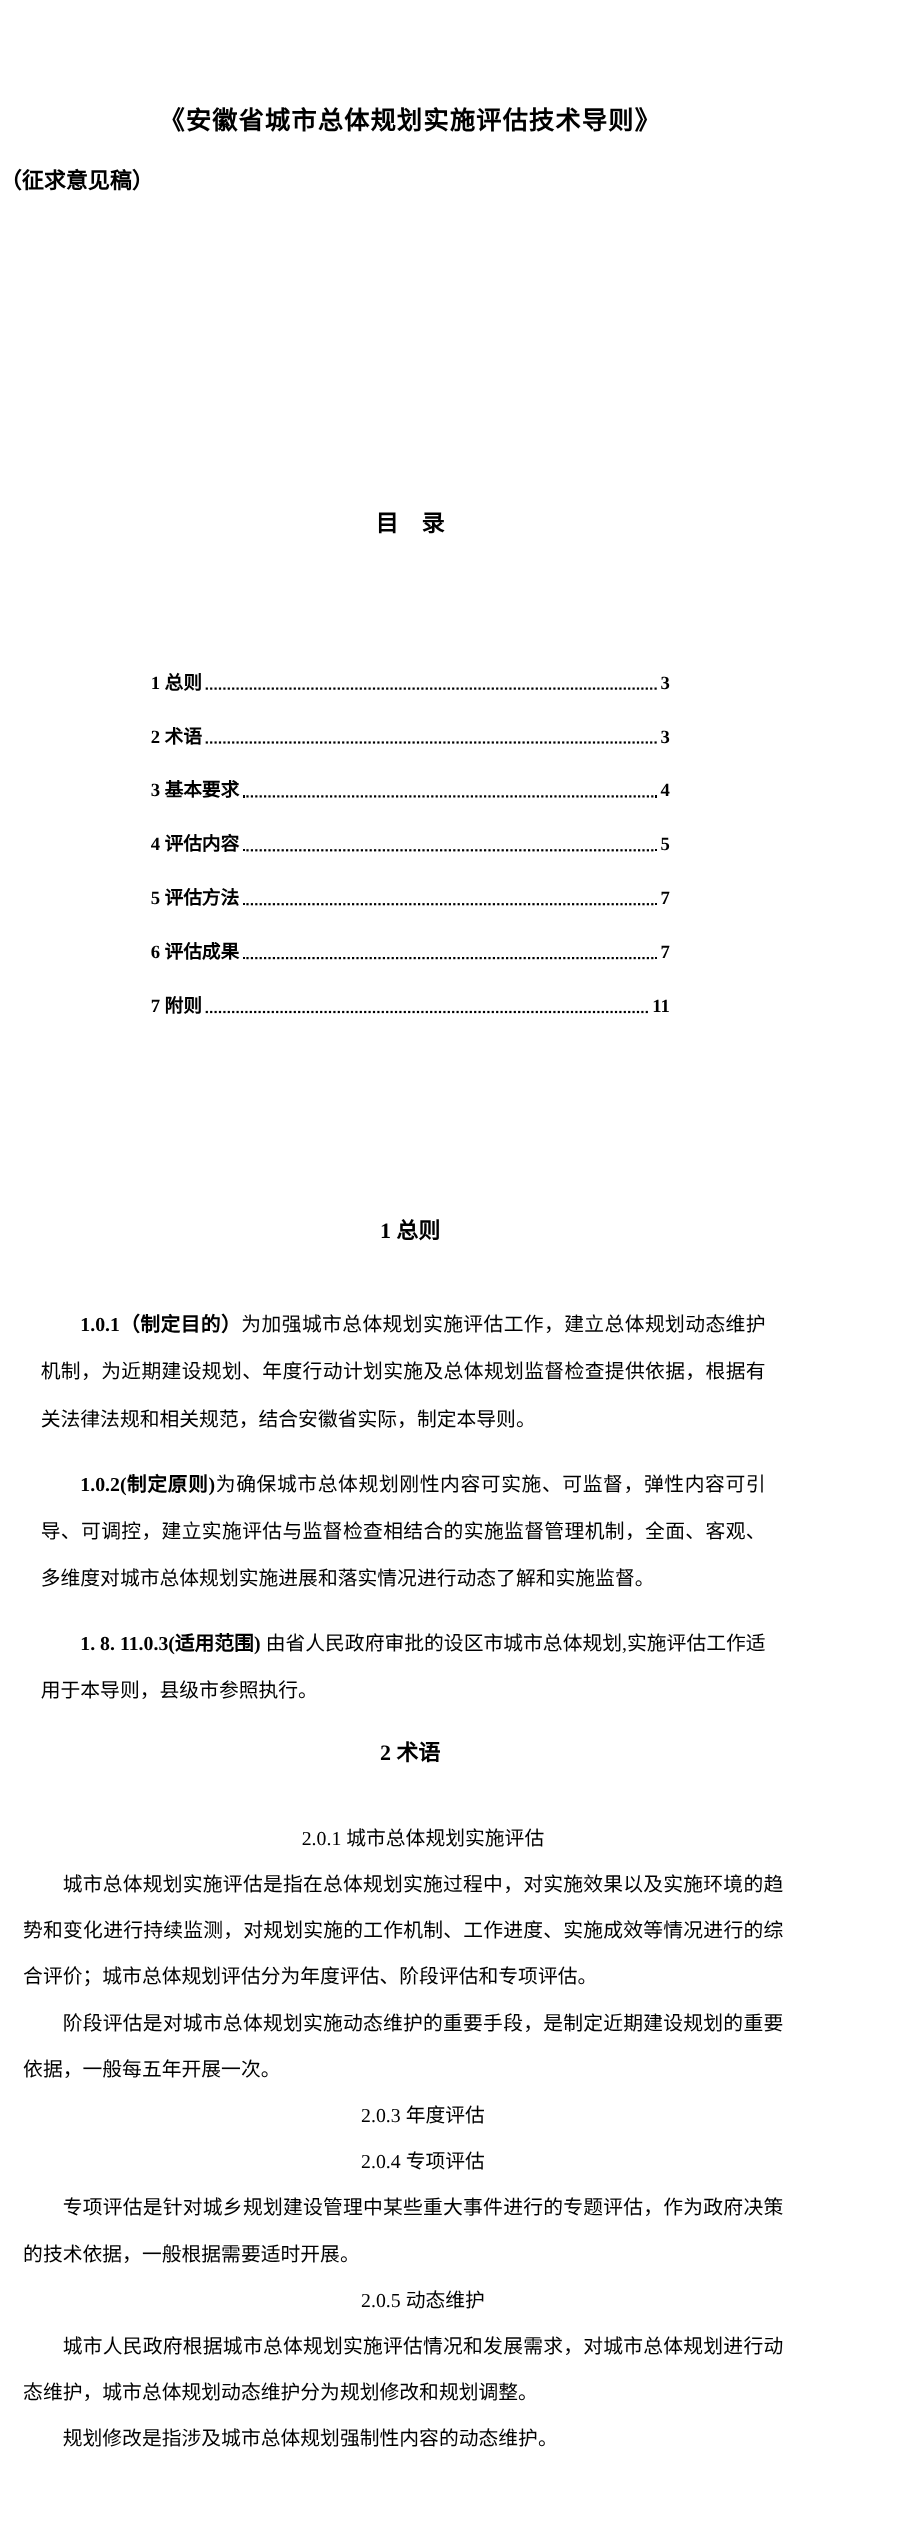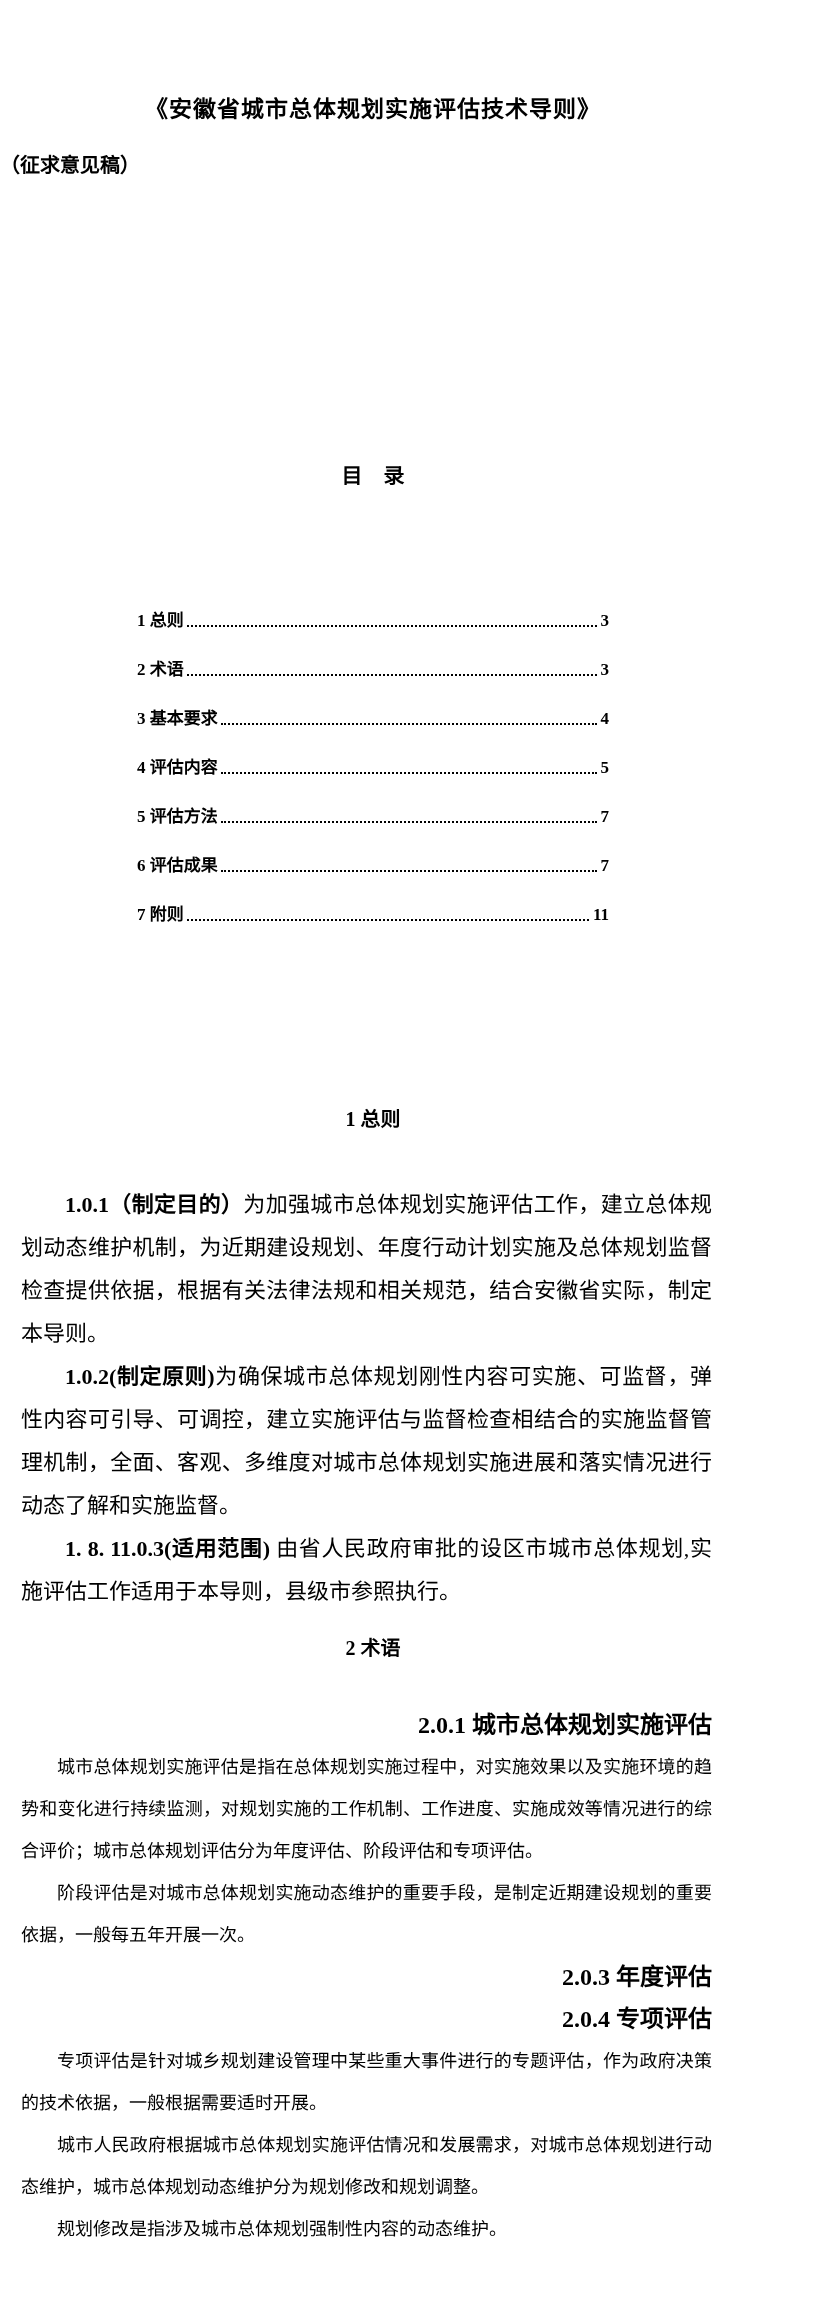--- a/index.html
+++ b/index.html
@@ -97,35 +97,35 @@
 
   
   .body-block {
     margin-left: 21px;
     margin-right: 34px;
   }
   .sec1-body { margin-top: 49px; }
   .sec2-body { margin-top: 41px; }
 
   .clause {
-    margin: 0;
-    font-size: 22px;
+    margin: 16px;
+    font-size: 18px;
     line-height: 43px;
     text-align: justify;
     text-indent: 2em;
   }
   .clause-label { font-weight: bold; }
 
   .term-heading {
     margin: 0;
-    font-size: 24px;
+    font-size: 18px;
     line-height: 42px;
-    font-weight: bold;
+    font-weight: normal;
     padding-left: 2em;
-    text-align: right;
+    text-align: center;
   }
   .term-para {
     margin: 0;
     font-size: 18px;
     line-height: 42px;
     text-align: justify;
     text-indent: 2em;
   }
 </style>
 </head>
@@ -190,17 +190,18 @@
     <p class="term-heading">2.0.1 城市总体规划实施评估</p>
     <p class="term-para">城市总体规划实施评估是指在总体规划实施过程中，对实施效果以及实施环境的趋势和变化进行持续监测，对规划实施的工作机制、工作进度、实施成效等情况进行的综合评价；城市总体规划评估分为年度评估、阶段评估和专项评估。</p>
 
     <p class="term-para">阶段评估是对城市总体规划实施动态维护的重要手段，是制定近期建设规划的重要依据，一般每五年开展一次。</p>
 
     <p class="term-heading">2.0.3 年度评估</p>
 
     <p class="term-heading">2.0.4 专项评估</p>
     <p class="term-para">专项评估是针对城乡规划建设管理中某些重大事件进行的专题评估，作为政府决策的技术依据，一般根据需要适时开展。</p>
 
+    <p class="term-heading">2.0.5  动态维护</p>
     <p class="term-para">城市人民政府根据城市总体规划实施评估情况和发展需求，对城市总体规划进行动态维护，城市总体规划动态维护分为规划修改和规划调整。</p>
     <p class="term-para">规划修改是指涉及城市总体规划强制性内容的动态维护。</p>
   </div>
 
 </div>
 
 </body></html>

